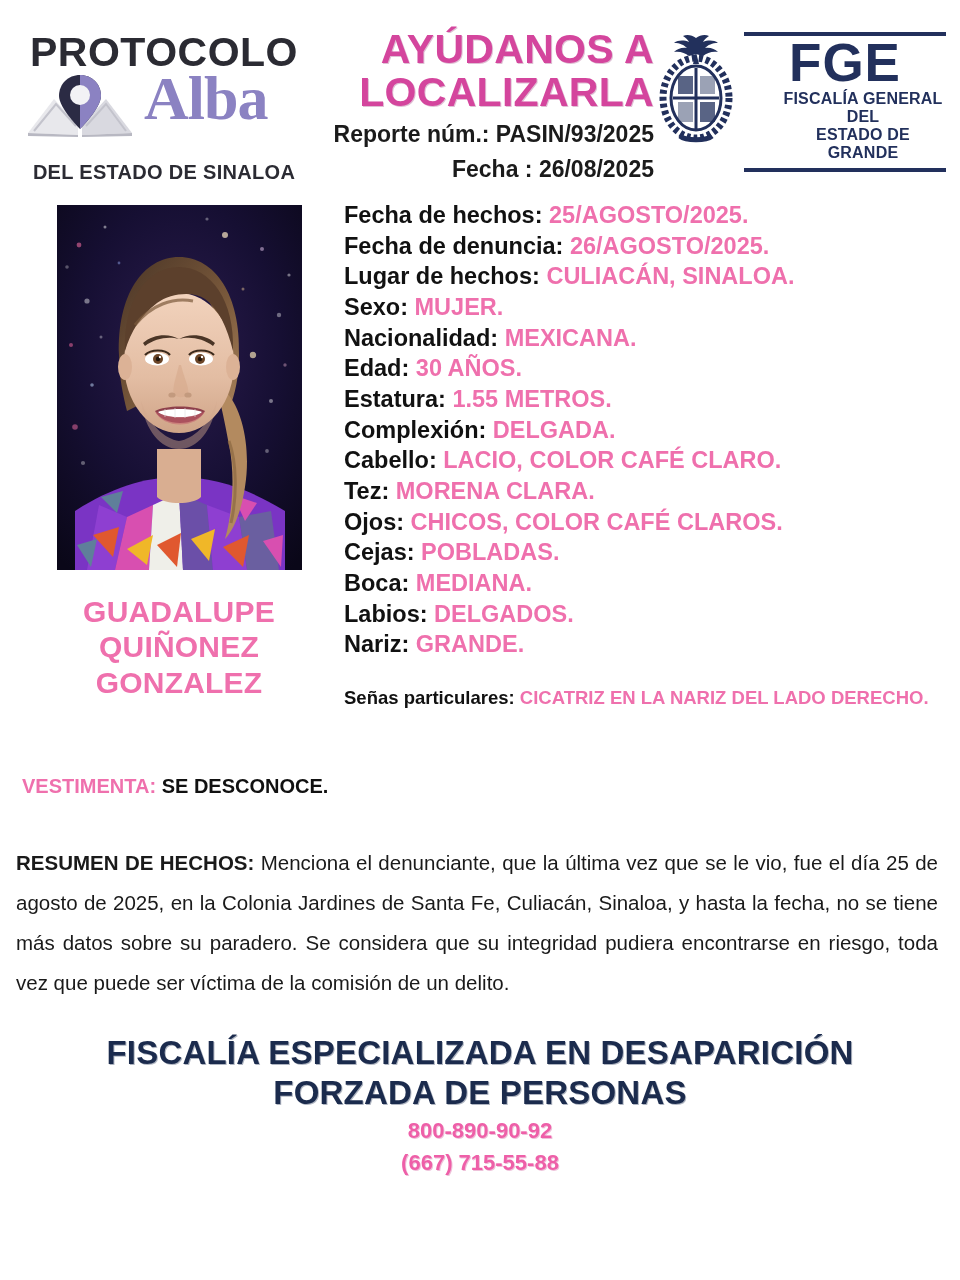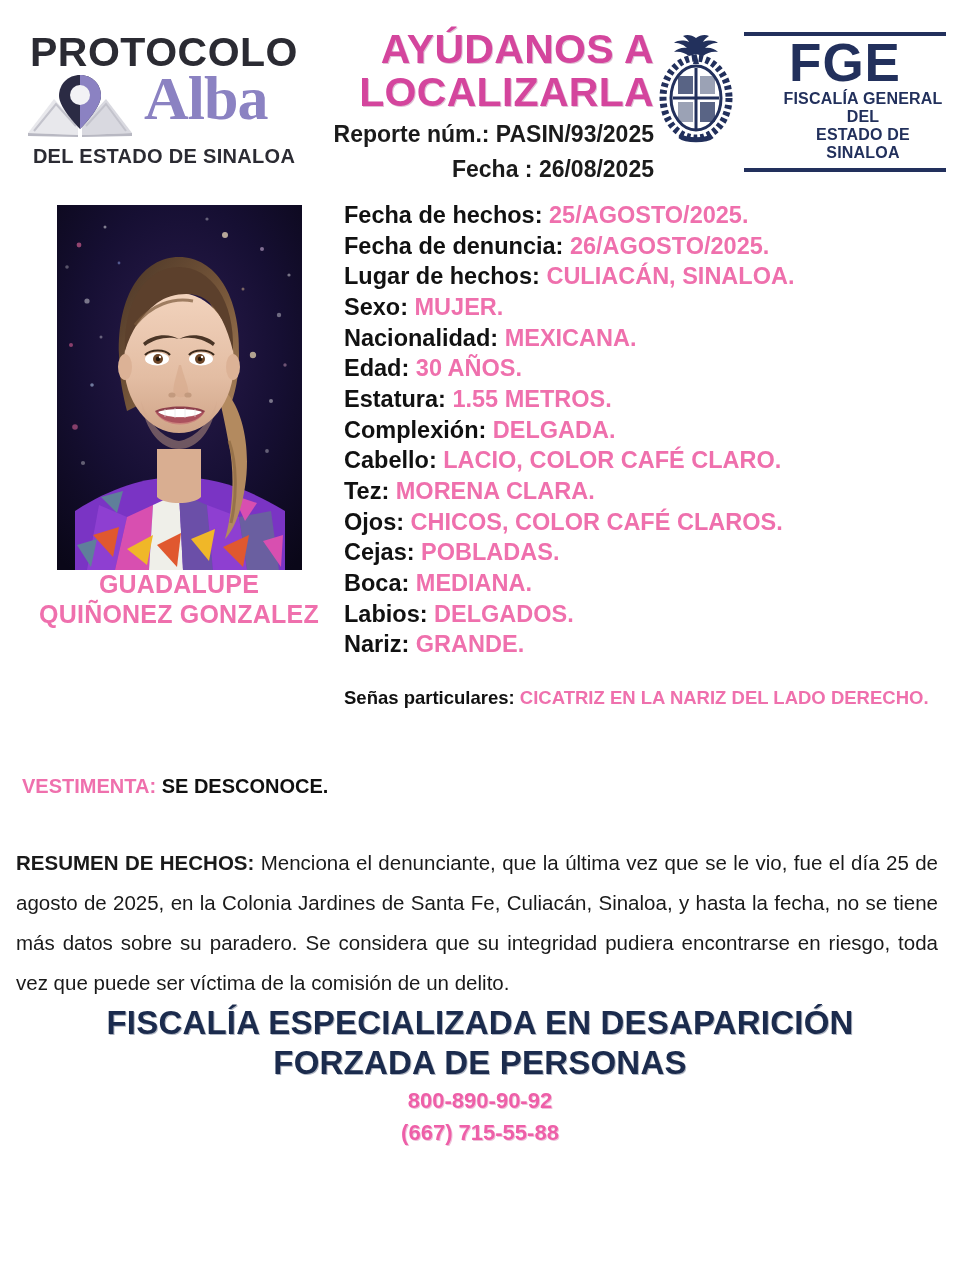--- a/index.html
+++ b/index.html
@@ -60,21 +60,21 @@
     color: #8b82c2;
     line-height: 1;
     letter-spacing: -1px;
   }
   .alba-sub {
     font-size: 20px;
     font-weight: bold;
     letter-spacing: 0.3px;
     color: #2b2b33;
     text-align: center;
-    margin-top: 4px;
+    margin-top: 20px;
   }
 
   
   .header-center {
     flex: 1 1 auto;
     text-align: right;
     padding-top: 10px;
   }
   .title-main {
     font-size: 41px;
@@ -132,24 +132,24 @@
     height: 365px;
     margin: 7px auto 0 auto;
     position: relative;
     overflow: hidden;
     background: #0d0a1e;
   }
   .photo-svg { display: block; width: 100%; height: 100%; }
   .person-name {
     text-align: center;
     color: #ef70ad;
-    font-size: 25px;
+    font-size: 30px;
     font-weight: bold;
     line-height: 1.18;
-    margin-top: 0;
+    margin-top: 24px;
     letter-spacing: 0.2px;
   }
 
   
   .col-fields { flex: 1 1 auto; padding-top: 2px; }
   .field-row {
     font-size: 23.5px;
     line-height: 1.305;
     white-space: nowrap;
   }
@@ -181,20 +181,21 @@
     margin: 44px 22px 0 16px;
     font-size: 20.5px;
     line-height: 1.95;
     color: #1a1a1a;
     text-align: justify;
   }
   .resumen-label { font-weight: bold; }
 
   
   .footer {
+    margin-top: 30px;
     text-align: center;
   }
   .footer-agency {
     font-size: 33px;
     font-weight: bold;
     color: #1b2b4d;
     line-height: 1.22;
     letter-spacing: 0.2px;
     text-shadow: 1px 1px 0 rgba(27,43,77,0.35);
   }
@@ -256,21 +257,21 @@
       <rect x="24" y="44" width="15" height="18" fill="#22305c" opacity="0.75"></rect>
       <rect x="46" y="44" width="15" height="18" fill="#22305c" opacity="0.45"></rect>
       <rect x="24" y="70" width="15" height="20" fill="#22305c" opacity="0.45"></rect>
       <rect x="46" y="70" width="15" height="20" fill="#22305c" opacity="0.75"></rect>
       <path d="M26 104 C32 109 52 109 58 104" fill="none" stroke="#22305c" stroke-width="5"></path>
     </svg>
     <div class="fge-text">
       <div class="fge-rule"></div>
       <div class="fge-abbr">FGE</div>
       <div class="fge-full">FISCALÍA GENERAL DEL</div>
-      <div class="fge-full">ESTADO DE SINALOA</div>
+      <div class="fge-full">ESTADO DE GRANDE</div>
       <div class="fge-rule" style="margin-top:6px;"></div>
     </div>
   </div>
 </div>
 
 <div class="content">
 
   <div class="col-photo">
     <div class="photo-frame">
       <svg class="photo-svg" viewBox="0 0 245 365" preserveAspectRatio="xMidYMid slice">

